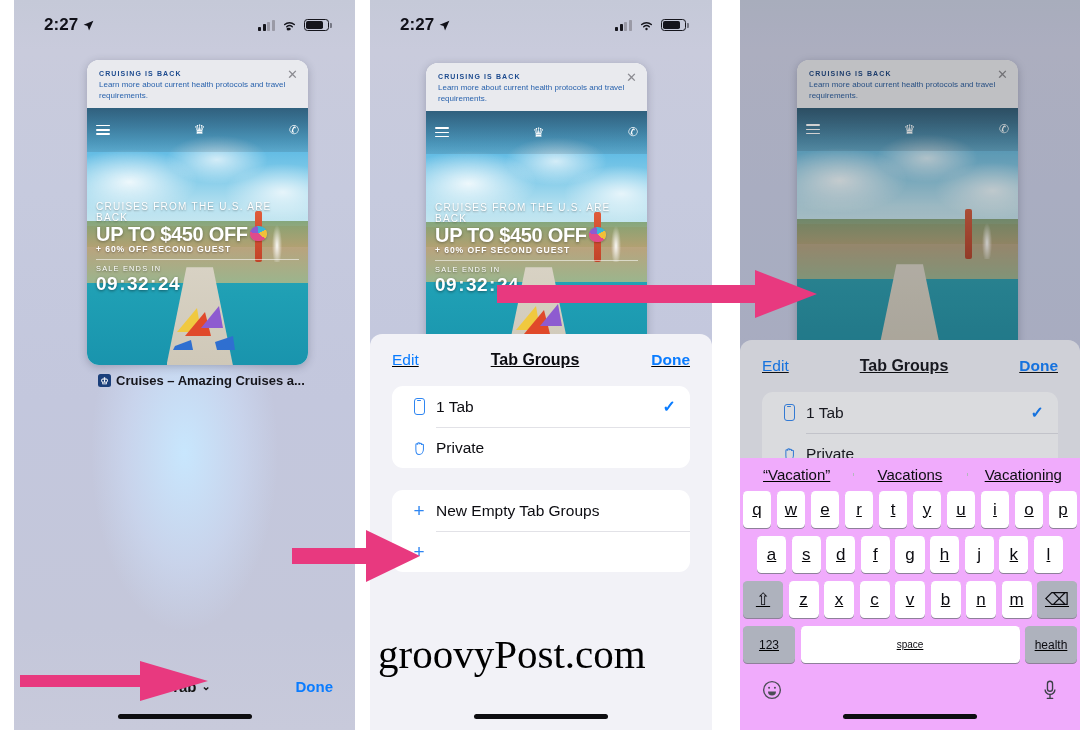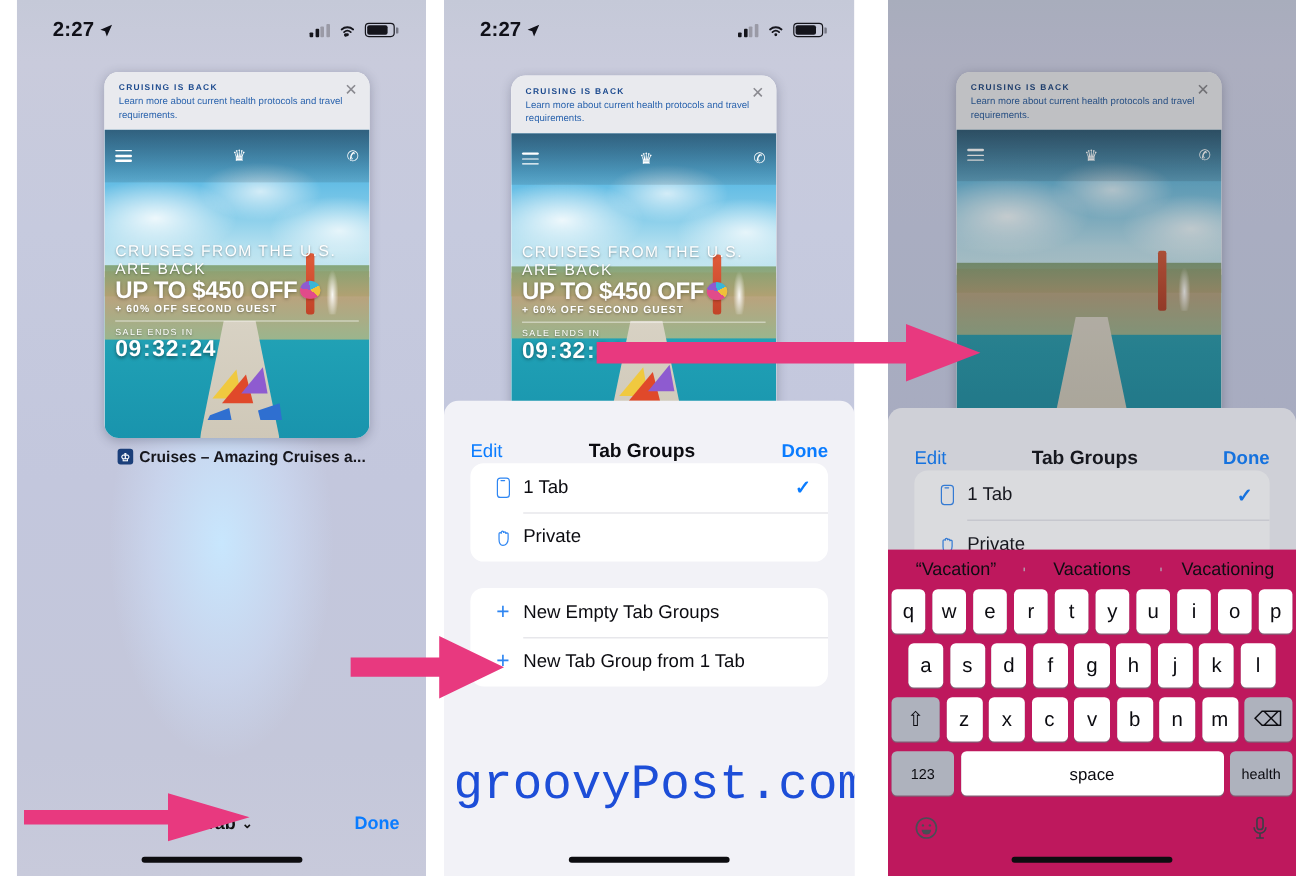--- a/index.html
+++ b/index.html
@@ -80,21 +80,21 @@
   .fount { position:absolute; right:11%; top:44%; width:14px; height:16%;
     background: radial-gradient(ellipse 50% 70% at 50% 60%, rgba(255,255,255,.92), rgba(255,255,255,0) 72%);}
   .navbar { position:absolute; top:0; left:0; right:0; height:17%;
     background: linear-gradient(180deg, rgba(40,45,55,.55), rgba(40,45,55,.14));
     display:flex; align-items:center; justify-content:space-between; padding:0 9px; color:#fff;}
   .burger i{display:block;width:14px;height:1.6px;background:#fff;margin:2.6px 0;border-radius:1px;}
   .crown{font-size:13px;line-height:1;}
   .phone-ic{font-size:12px;}
 
   .herotext { position:absolute; left:0; right:0; top:36%; padding:0 9px; color:#fff; }
-  .ht1 { font-size:13px; letter-spacing:1.25px; font-weight:500; text-shadow:0 1px 2px rgba(0,0,0,.35); }
+  .ht1 { font-size:10px; letter-spacing:1.25px; font-weight:500; text-shadow:0 1px 2px rgba(0,0,0,.35); }
   .ht2 { font-size:20px; font-weight:800; letter-spacing:-.3px; line-height:1.02; margin-top:1px; text-shadow:0 1px 3px rgba(0,0,0,.35); display:flex; align-items:center;}
   .balloon { width:17px;height:15px;border-radius:50% 50% 45% 45%; margin-left:2px;
     background: conic-gradient(from 200deg,#e14b8a 0 22%, #8e5bd0 0 42%, #39b6d8 0 62%, #f0c03a 0 80%, #e14b8a 0 100%);
     box-shadow:0 1px 2px rgba(0,0,0,.25);}
   .ht3 { font-size:8.6px; letter-spacing:.9px; font-weight:700; margin-top:0px; text-shadow:0 1px 2px rgba(0,0,0,.35); }
   .rule { height:1px; background:rgba(255,255,255,.55); margin-top:5px; }
   .ht4 { font-size:7.4px; letter-spacing:1.2px; margin-top:4px; text-shadow:0 1px 2px rgba(0,0,0,.4); }
   .timer { font-size:19px; font-weight:800; letter-spacing:.5px; margin-top:0px; text-shadow:0 1px 3px rgba(0,0,0,.45);}
   .timer span.c{opacity:.85;margin:0 1px;}
 
@@ -104,57 +104,57 @@
   
   .bottombar { position:absolute; left:0; right:0; bottom:0; height:66px; }
   .tabcount { position:absolute; left:50%; transform:translateX(-50%); top:14px; font-size:15px; font-weight:700; color:#111; display:flex;align-items:center;gap:5px;}
   .chev { font-size:11px; font-weight:700; color:#111; }
   .donebtn { position:absolute; right:22px; top:14px; font-size:15px; font-weight:700; color:#0a7cff;}
   .homebar { position:absolute; left:50%; transform:translateX(-50%); bottom:11px; width:134px;height:5px;border-radius:3px;background:#0d0d10;}
 
   
   .sheet { position:absolute; left:0; right:0; bottom:0; background:#f2f2f7; border-radius:12px 12px 0 0; }
   .sheet.dim::after{content:"";position:absolute;inset:0;background:rgba(70,74,92,.20);border-radius:12px 12px 0 0;pointer-events:none;}
-  .sheet-head { height:52px; display:flex; align-items:flex-end; justify-content:space-between; padding:0 22px; }
+  .sheet-head { height:52px; display:flex; align-items:center; justify-content:space-between; padding:0 22px;text-decoration:underline; }
   .sheet-edit, .sheet-done { font-size:15.5px; color:#0a7cff; }
   .sheet-done { font-weight:700; }
   .sheet-title { font-size:16px; font-weight:700; color:#0c0c11; }
   .group { margin:0 22px; background:#fff; border-radius:11px; overflow:hidden; }
   .row { display:flex; align-items:center; height:41px; padding:0 14px; position:relative; }
   .row + .row::before { content:""; position:absolute; left:44px; right:0; top:0; height:1px; background:#e2e2e7; }
   .row .ic { width:26px; font-size:15px; color:#2f86f2; display:flex; justify-content:center; }
   .row .lb { font-size:15.5px; color:#0c0c11; margin-left:4px; }
   .row .chk { margin-left:auto; color:#0a7cff; font-size:16px; font-weight:700; }
   .plus { font-size:19px; color:#2f86f2; font-weight:300; line-height:1; }
   .iphone-ic { width:11px;height:17px;border:1.6px solid #2f86f2;border-radius:3px;position:relative;}
   .iphone-ic::after{content:"";position:absolute;left:2.6px;top:1.2px;width:4px;height:1.2px;background:#2f86f2;border-radius:1px;}
 
   
-  .kb { position:absolute; left:0; right:0; bottom:0; background:#be185d; }
+  .kb { position:absolute; left:0; right:0; bottom:0; background:#f0abfc;text-decoration:underline; }
   .predict { height:33px; display:flex; align-items:center; }
   .pred { flex:1; text-align:center; font-size:15px; color:#0d0d12; position:relative; }
   .pred + .pred::before{content:"";position:absolute;left:0;top:7px;bottom:7px;width:1px;background:#b4b7be;}
   .krow { display:flex; justify-content:center; gap:5.5px; margin-bottom:8px; padding:0 3px; }
   .key { background:#fff; border-radius:4.5px; height:37px; min-width:28.5px; flex:1;
     display:flex; align-items:center; justify-content:center; font-size:17px; color:#0b0b10;
     box-shadow:0 1px 0 rgba(110,113,122,.75); }
   .key.dark { background:#aeb2bd; }
   .krow.r2 { padding:0 17px; }
   .krow.r3 { padding:0 3px; }
   .key.wide { flex:0 0 40px; min-width:40px; }
-  .key.space { flex:1 1 auto; font-size:14px; }
+  .key.space { flex:1 1 auto; font-size:10px; }
   .key.fn { flex:0 0 52px; min-width:52px; font-size:12px; }
   .kbbottom { height:42px; display:flex; align-items:center; justify-content:space-between; padding:0 22px; }
 
   
   .arrow { position:absolute; }
   .arrow svg { display:block; }
 
   
-  .watermark { position:absolute; font-family:Liberation Mono, monospace; color:#1d4ed8; font-size:41px; }
+  .watermark { position:absolute; font-family:Liberation Serif, serif; color:#000000; font-size:41px; }
 </style>
 </head>
 <body>
 
 <div class="stage">
 
   <div class="phone" id="phone1">
     <div class="screen">
       <div class="wallpaper"></div>
 
@@ -352,21 +352,20 @@
           <div class="row">
             <span class="ic">
                 <span class="plus">+</span>
               </span>
             <span class="lb">New Empty Tab Groups</span>
           </div>
           <div class="row">
             <span class="ic">
                 <span class="plus">+</span>
               </span>
-            <span class="lb">New Tab Group from 1 Tab</span>
           </div>
         </div>
 
         <div class="watermark" style="left:8px; bottom:52px;">groovyPost.com</div>
         <div class="homebar"></div>
       </div>
     </div>
   </div>
 
   <div class="phone" id="phone3">

